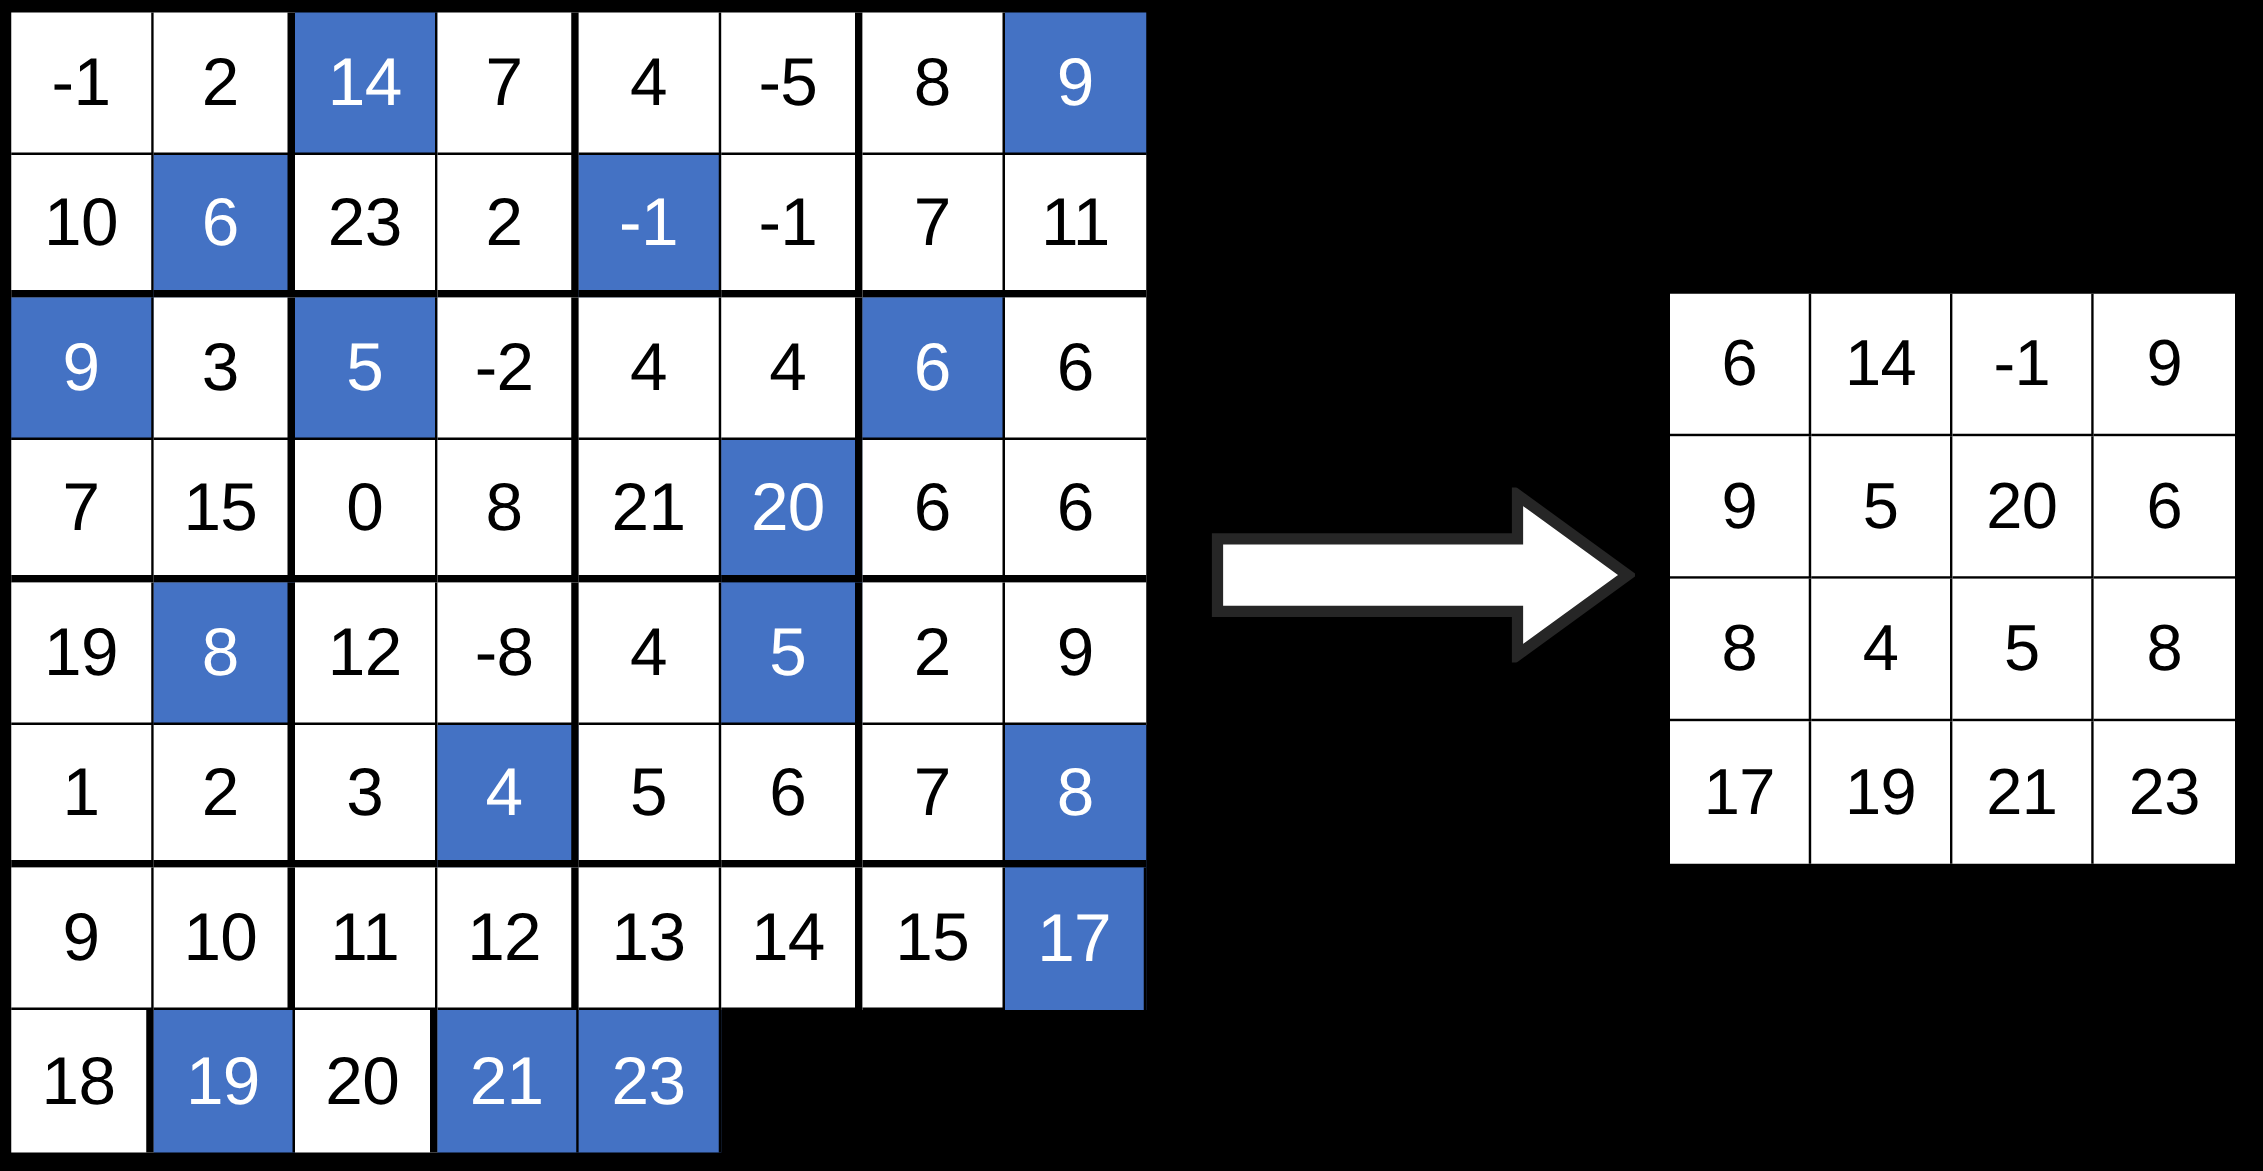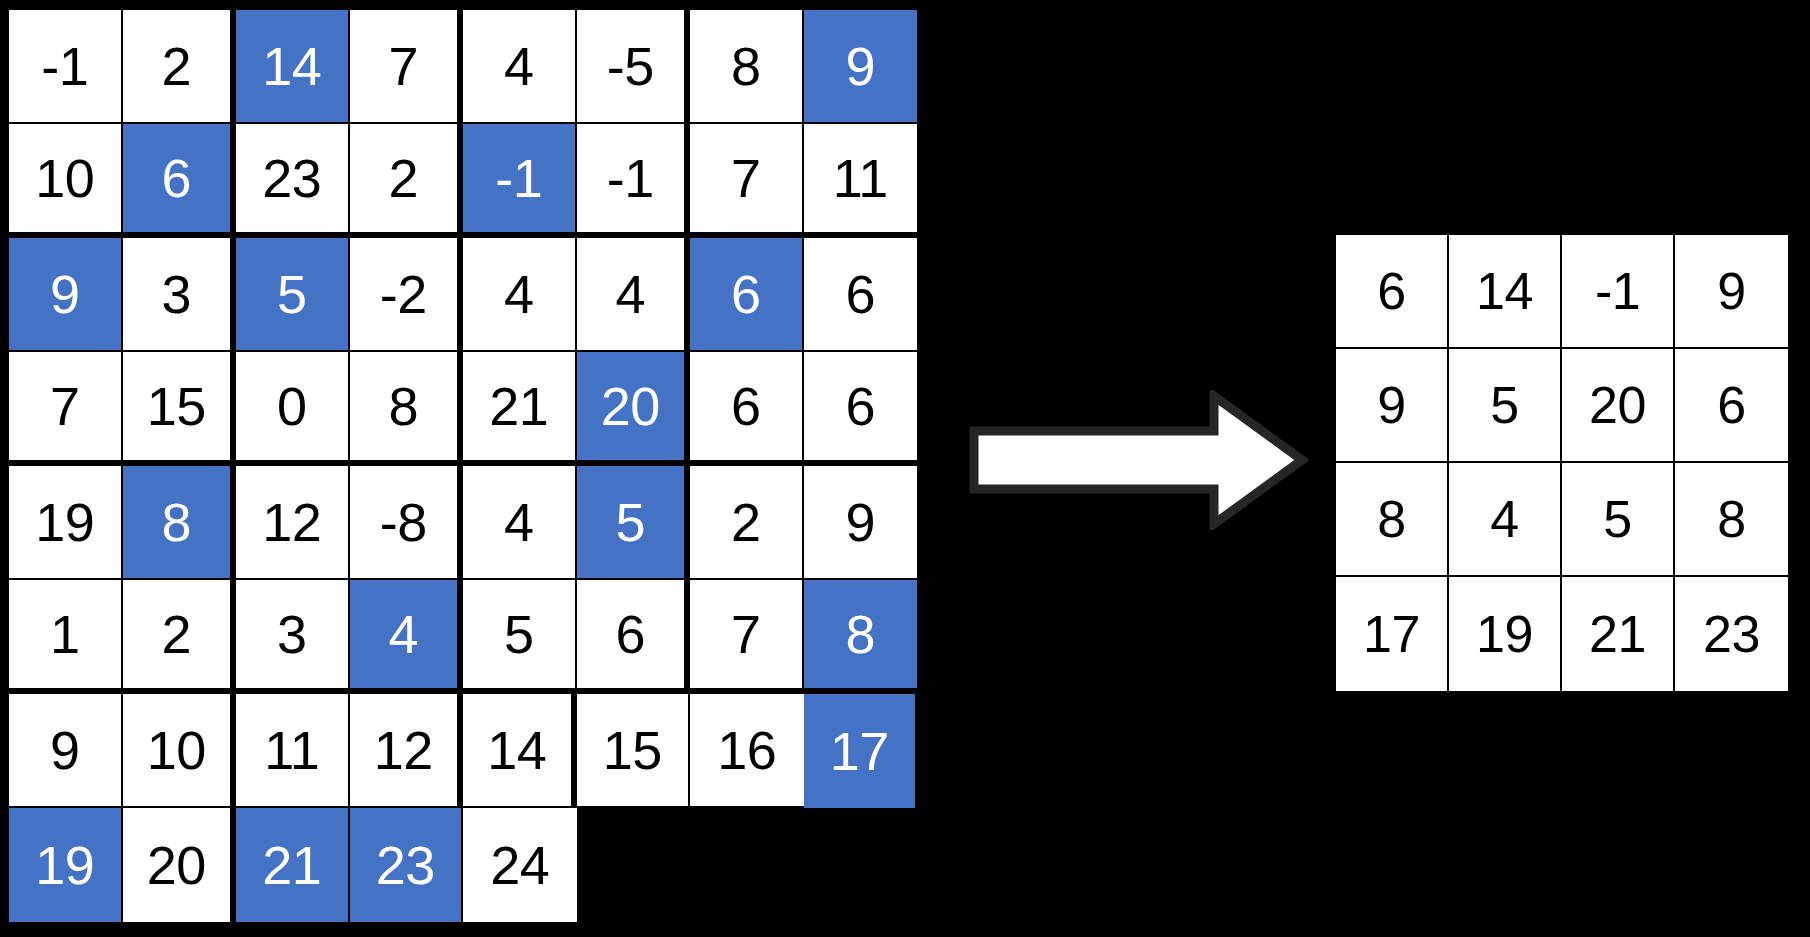--- a/index.html
+++ b/index.html
@@ -156,29 +156,29 @@
       <div class="cell block-bottom">3</div>
       <div class="cell hl block-right block-bottom">4</div>
       <div class="cell block-bottom">5</div>
       <div class="cell block-right block-bottom">6</div>
       <div class="cell block-bottom">7</div>
       <div class="cell hl block-right block-bottom last-col">8</div>
       <div class="cell">9</div>
       <div class="cell block-right">10</div>
       <div class="cell">11</div>
       <div class="cell block-right">12</div>
+      <div class="cell">13</div>
       <div class="cell block-right">14</div>
       <div class="cell">15</div>
-      <div class="cell block-right last-col">16</div>
       <div class="cell hl block-bottom last-row">17</div>
+      <div class="cell block-right block-bottom last-row">18</div>
       <div class="cell hl block-bottom last-row">19</div>
       <div class="cell block-right block-bottom last-row">20</div>
       <div class="cell hl block-bottom last-row">21</div>
       <div class="cell hl block-bottom last-row">23</div>
-      <div class="cell block-right block-bottom last-col last-row">24</div>
     </div>
 
   <div id="arrow">
     <svg width="340" height="140" viewBox="0 0 340 140" xmlns="http://www.w3.org/2000/svg">
       <polygon points="6,41 246,41 246,6 334,70 246,134 246,99 6,99" fill="#FFFFFF" stroke="#262626" stroke-width="9" stroke-linejoin="miter"></polygon>
     </svg>
   </div>
 
   <div id="output-matrix">
       <div class="ocell">6</div>

